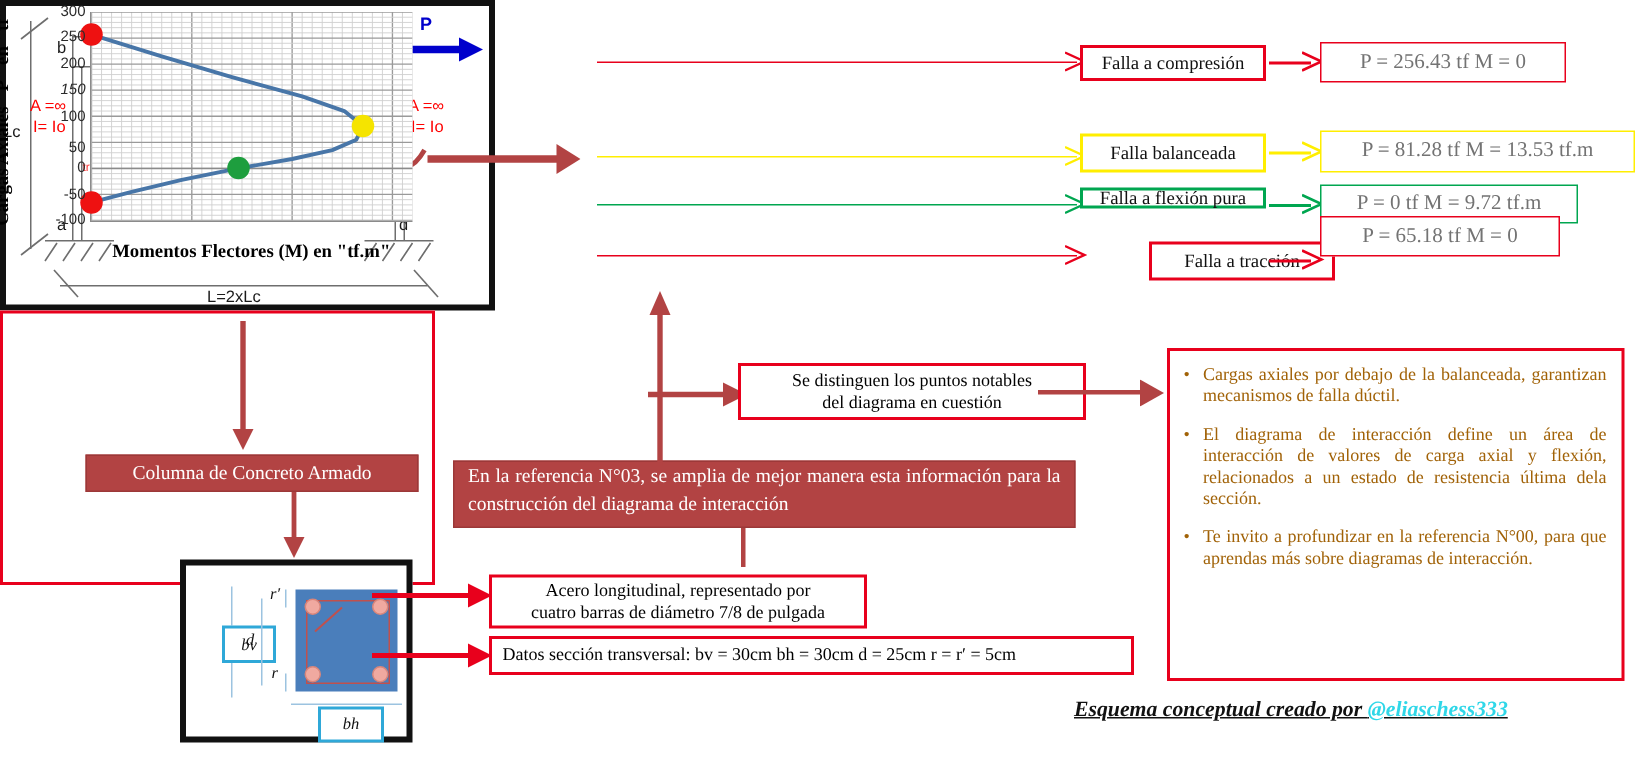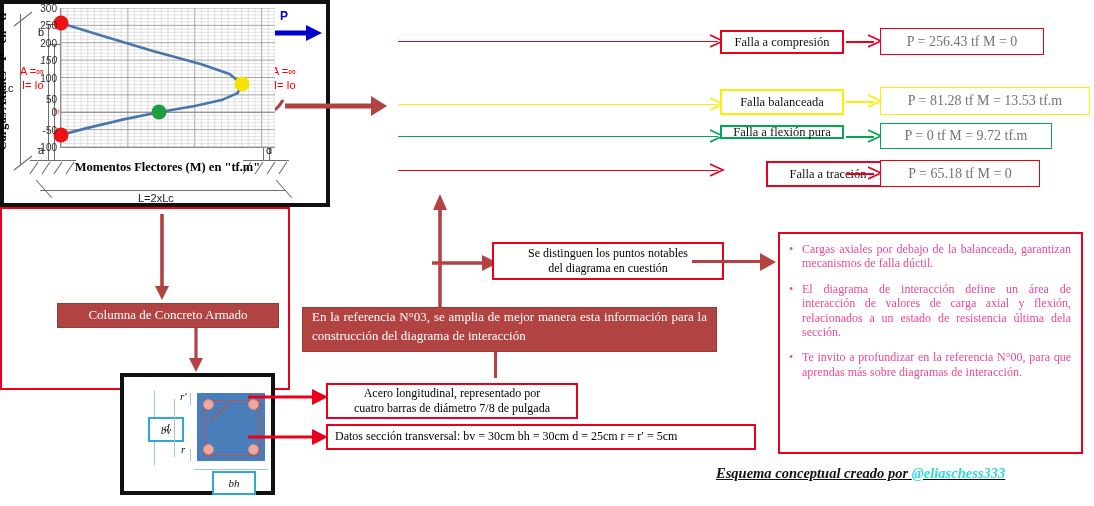--- a/index.html
+++ b/index.html
@@ -46,21 +46,21 @@
 
   
   .flabel{font-size:12.5px;font-family:"Liberation Serif",serif;color:#111;}
   .fval{font-size:14px;font-family:"Liberation Serif",serif;color:#737373;}
 
   
   #bullets{position:absolute;left:778px;top:232px;width:305px;height:222px;
            border:2px solid #e8001c;background:#fff;box-sizing:border-box;padding:8px 10px 4px 6px;}
   #bullets ul{margin:0;padding:0 0 0 16px;list-style:none;}
   #bullets li{position:relative;font-size:12px;line-height:1.2;text-align:justify;
-              margin-bottom:11px;color:#ec4899;font-family:"Liberation Serif",serif;}
+              margin-bottom:11px;color:#a16207;font-family:"Liberation Serif",serif;}
   #bullets li:before{content:"\2022";position:absolute;left:-13px;top:0;font-size:12px;}
 
   
   #xsec{position:absolute;left:120px;top:373px;width:155px;height:122px;
         border:4px solid #111;background:#fff;box-sizing:border-box;}
   .cyan{border:2px solid #2fa8d8;background:#fff;position:absolute;
         display:flex;align-items:center;justify-content:center;
         font-family:"Liberation Serif",serif;font-style:italic;font-size:11px;color:#111;}
   .dimline{position:absolute;background:#9cc3e0;}
   .rebar{position:absolute;width:9px;height:9px;border-radius:50%;
@@ -287,21 +287,21 @@
     <path d="M0,1 L13,7 L0,13" stroke="#00a650" stroke-width="1.7" fill="none"></path>
   </svg>
 <div class="lnr" style="left:846px;top:173px;width:28px;height:1.7px;"></div>
 <svg class="abs" style="left:868px;top:166px;" width="16" height="16">
     <path d="M0,1 L13,7 L0,13" stroke="#e8001c" stroke-width="1.7" fill="none"></path>
   </svg>
 
 <div class="box bthin fval" style="left:880px;top:28px;width:164px;height:27px;">P = 256.43 tf    M = 0</div>
 <div class="box fval" style="left:880px;top:87px;width:210px;height:28px;border:1.6px solid #ffee00;">P = 81.28 tf    M = 13.53 tf.m</div>
 <div class="box fval" style="left:880px;top:123px;width:172px;height:26px;border:1.6px solid #00a650;">P = 0 tf    M = 9.72  tf.m</div>
-<div class="box bthin fval" style="left:880px;top:160px;width:160px;height:27px;">P = 65.18 tf    M = 0</div>
+<div class="box bthin fval" style="left:880px;top:144px;width:160px;height:27px;">P = 65.18 tf    M = 0</div>
 
 <svg class="abs" style="left:154px;top:214px;" width="16" height="88">
   <path d="M8,0 L8,74" stroke="#b24343" stroke-width="3.6" fill="none"></path>
   <path d="M1,72 L8,86 L15,72 Z" fill="#b24343"></path>
 </svg>
 
 <div class="box brick" style="left:57px;top:303px;width:222px;height:25px;font-size:13px;">Columna de Concreto Armado</div>
 
 <svg class="abs" style="left:188px;top:328px;" width="16" height="46">
   <path d="M8,0 L8,32" stroke="#b24343" stroke-width="3.2" fill="none"></path>

